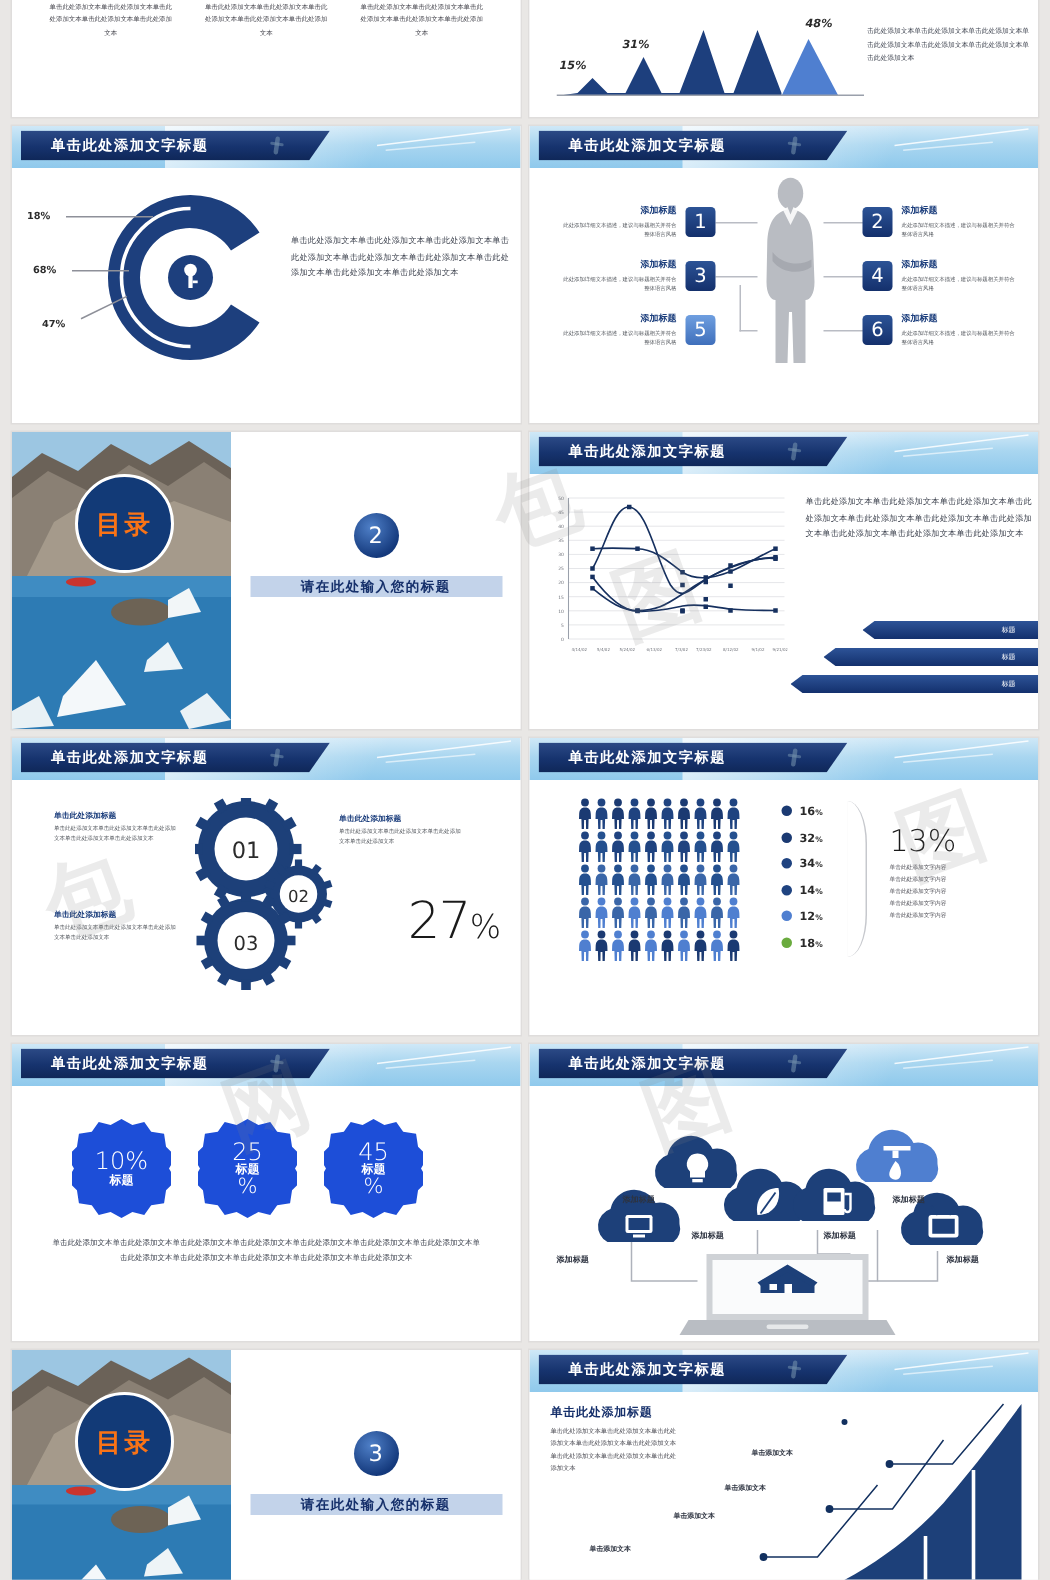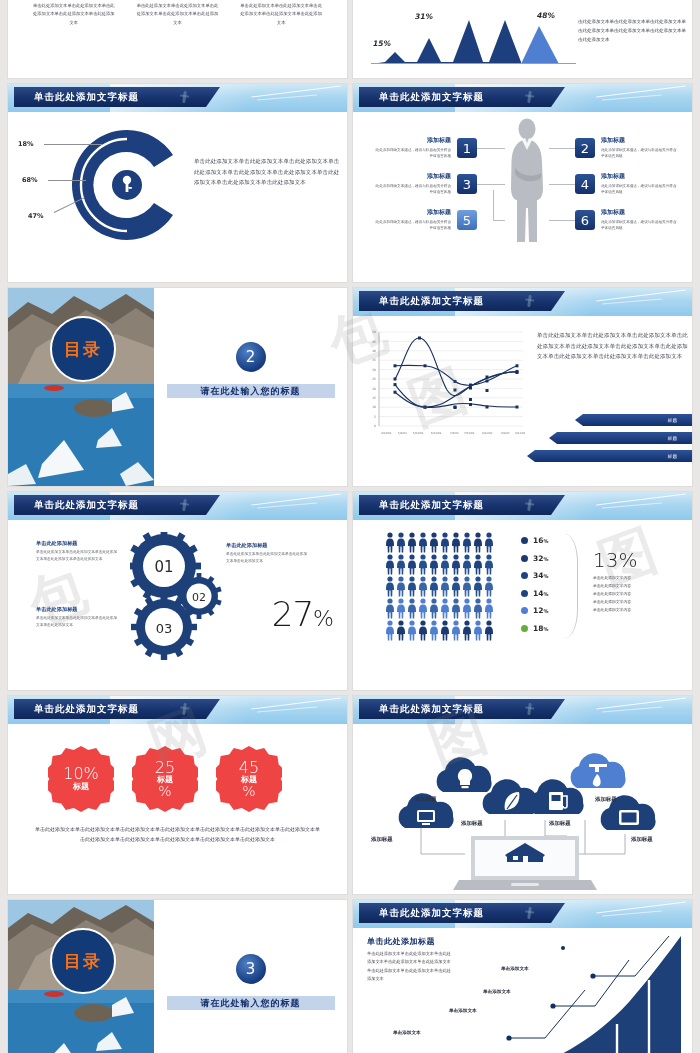--- a/index.html
+++ b/index.html
@@ -91,21 +91,21 @@
   .leg-dot{width:7px;height:7px;border-radius:50%;margin-right:5px;}
   .leg-v{font-size:7.5px;font-weight:bold;color:#2a2a2a;}
   .leg-v i{font-style:normal;font-size:5px;}
   .brace{position:absolute;left:212px;top:14px;width:12px;height:104px;
        border-right:1.4px solid #c6c8cd;border-radius:0 24px 24px 0/0 52px 52px 0;}
   .p75{position:absolute;left:240px;top:28px;font-size:20px;font-weight:300;color:#1a1a1a;}
   .p75lines{position:absolute;left:240px;top:54px;width:84px;font-size:3.8px;line-height:2.1;color:#4a4a52;}
 
   
   .badge{position:absolute;top:22px;width:66px;height:66px;color:#fff;
-         background:#ef4444;display:flex;flex-direction:column;align-items:center;justify-content:center;}
+         background:#1d4ed8;display:flex;flex-direction:column;align-items:center;justify-content:center;}
   .badge .v{font-size:16px;font-weight:300;line-height:.95;}
   .badge .l{font-size:8px;font-weight:bold;margin-top:-1px;}
   .badge-txt{position:absolute;left:26px;right:26px;top:100px;text-align:center;font-size:5px;line-height:2;color:#3f4450;}
 
   
   .cloudlab{position:absolute;font-size:5.4px;font-weight:bold;color:#2d3340;}
 
   
   .gr-t{position:absolute;left:14px;top:8px;font-size:8px;font-weight:bold;color:#16306b;letter-spacing:.5px;}
   .gr-p{position:absolute;left:14px;top:22px;width:86px;font-size:4.2px;line-height:2;color:#4a4a52;}
@@ -133,21 +133,21 @@
 
     <div class="slide">
       <div class="body" style="top:0">
         <div class="mt-wrap">
           <svg width="210" height="46" viewBox="0 0 210 46" style="position:absolute;left:18px;bottom:0">
             <polygon points="0,46 14,44 24,34 34,44 46,44 58,20 70,44 82,44 98,2 112,44 118,44 134,2 150,44 150,46" fill="#1d3f7d"></polygon>
             <polygon points="150,46 168,8 188,46" fill="#4f7fd0"></polygon>
             <line x1="0" y1="45.5" x2="205" y2="45.5" stroke="#9aa0ab" stroke-width="1"></line>
           </svg>
           <div class="lbl-i" style="left:20px;bottom:16px;">15%</div>
-          <div class="lbl-i" style="left:62px;bottom:43px;">31%</div>
+          <div class="lbl-i" style="left:62px;bottom:30px;">31%</div>
           <div class="lbl-i" style="left:150px;bottom:44px;margin-left:34px;">48%</div>
           <div class="mt-txt">击此处添加文本单击此处添加文本单击此处添加文本单击此处添加文本单击此处添加文本单击此处添加文本单击此处添加文本</div>
         </div>
       </div>
     </div>
 
     <div class="slide">
       <div class="hdr">
         <div class="sky"></div>
         <div class="contrail"></div>

